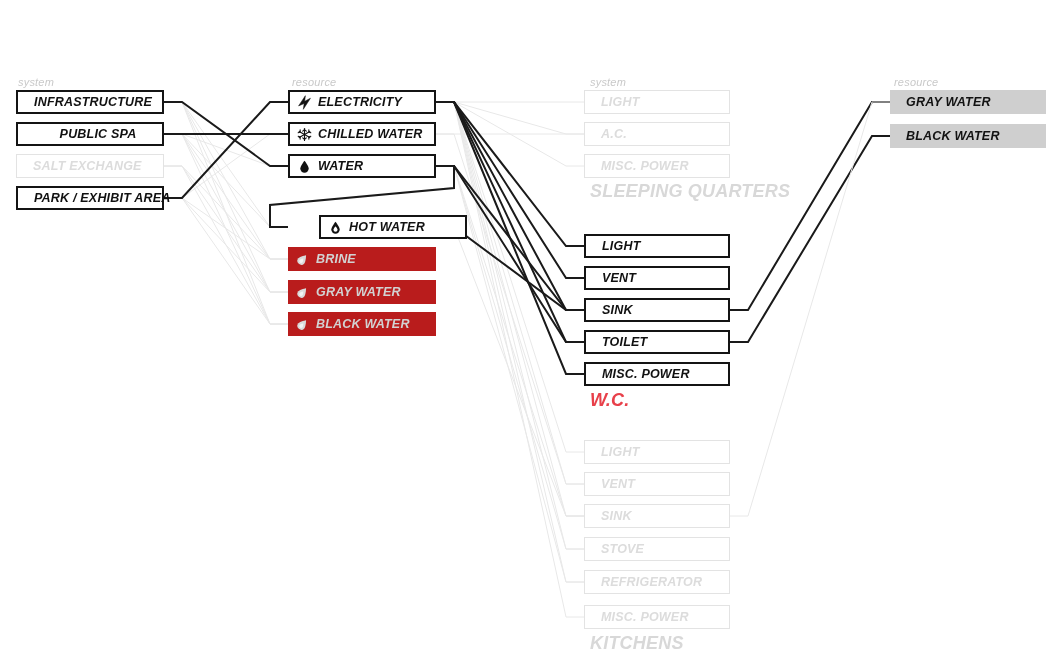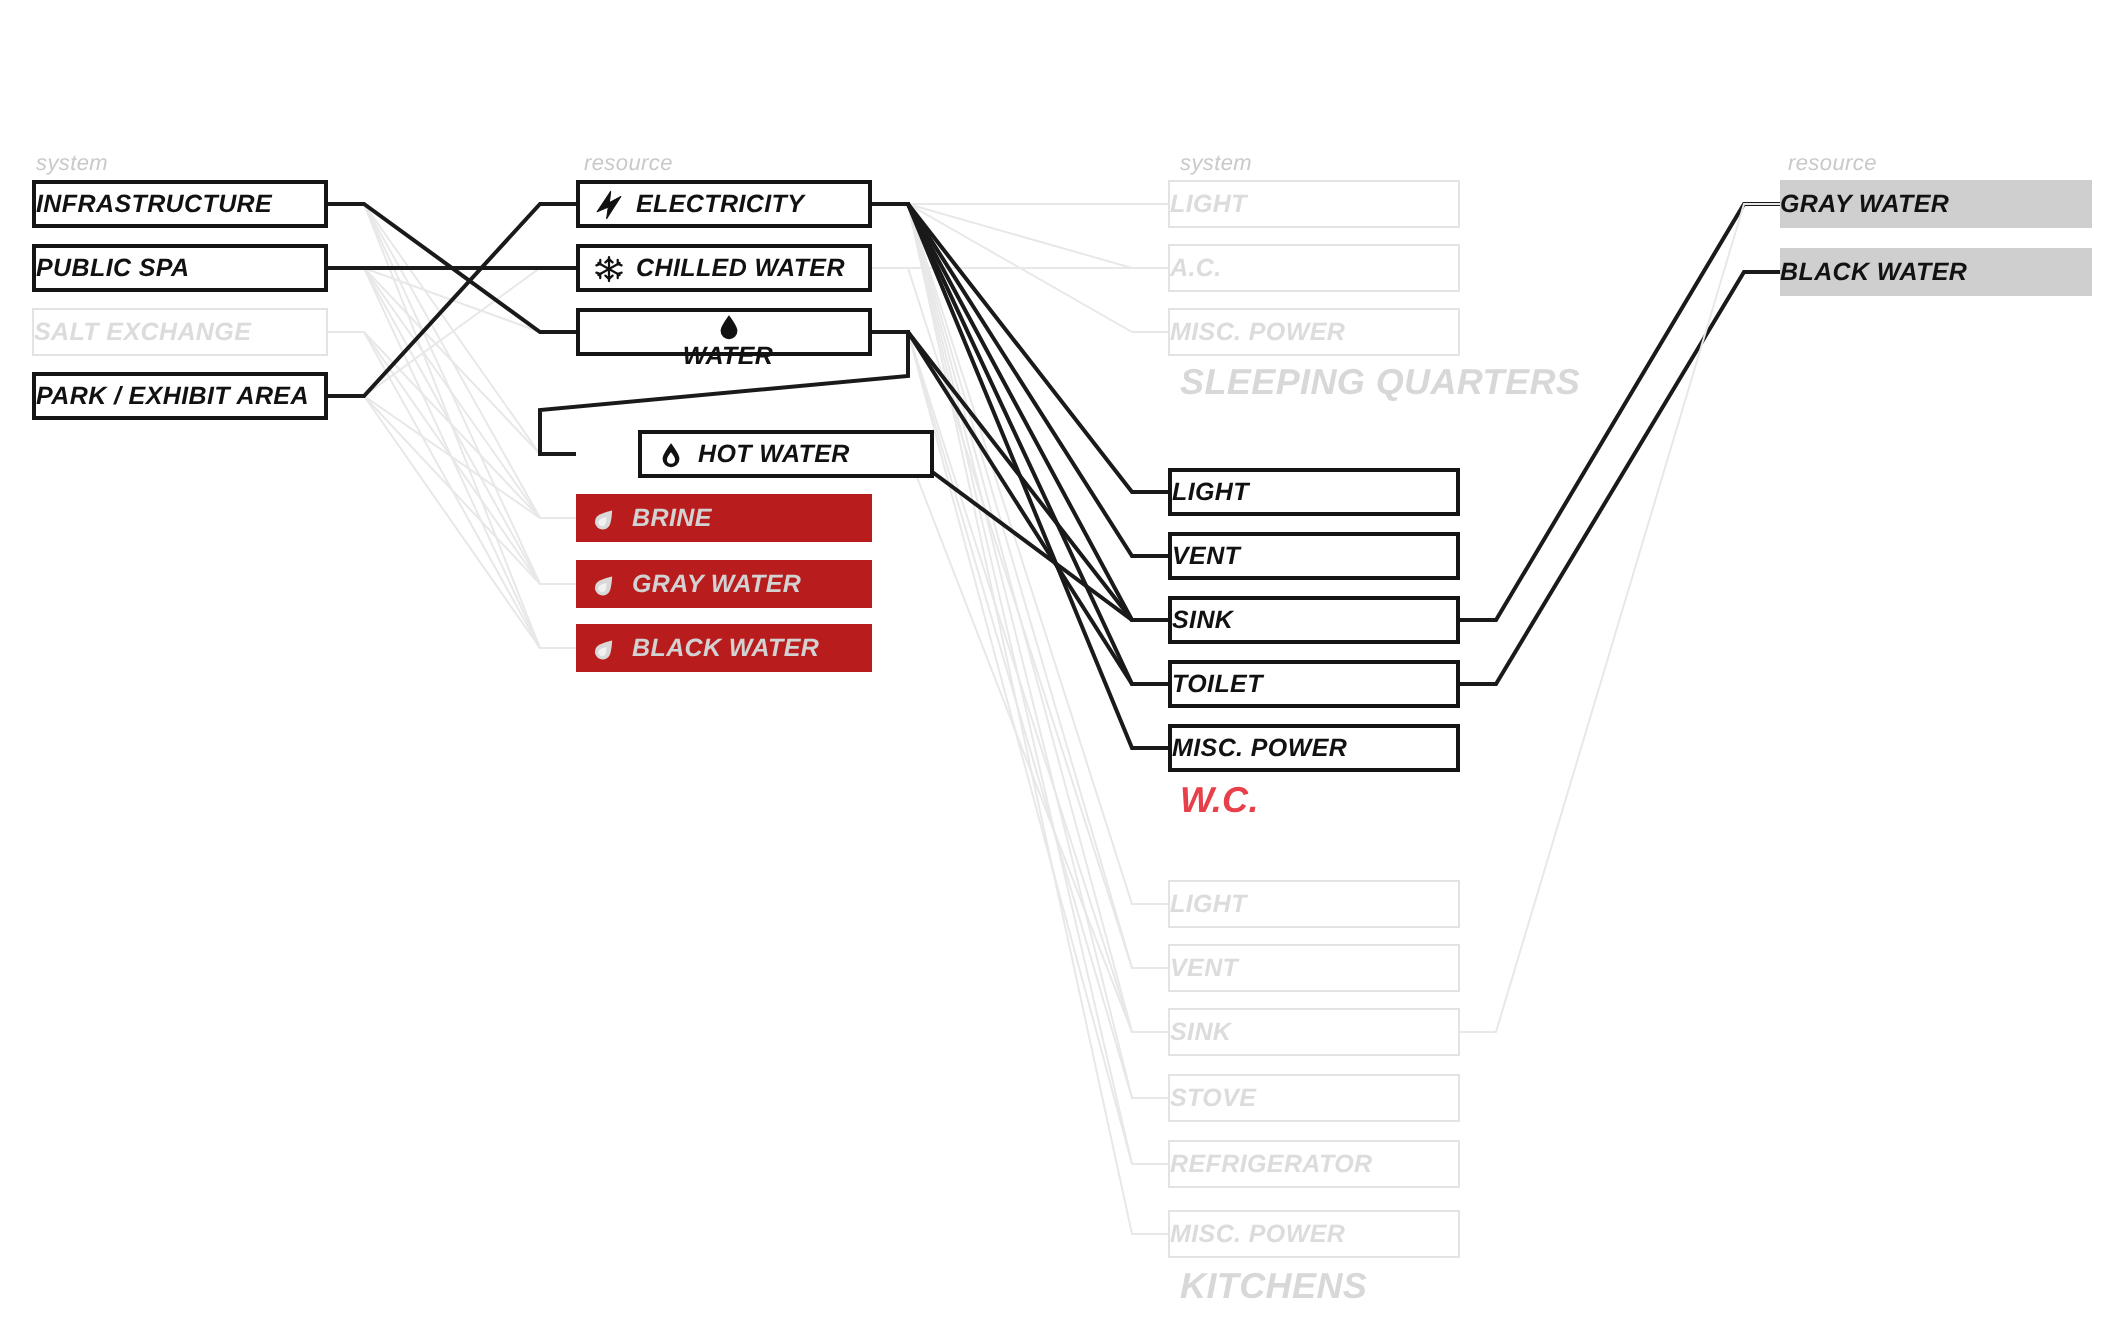--- a/index.html
+++ b/index.html
@@ -63,21 +63,21 @@
     background:#cfcfcf;
   }
   .node.grayfill .lbl{
     color:#121212;
     font-style:italic;
     font-weight:bold;
     font-size:12.5px;
     letter-spacing:.2px;
   }
 
-  .lbl{white-space:nowrap;padding-left:0;}
+  .lbl{white-space:nowrap;padding-left:16px;}
   .node.hasicon .lbl{padding-left:4px;}
 
   .ico{
     width:20px;min-width:20px;height:20px;
     margin-left:4px;
     display:flex;align-items:center;justify-content:center;
   }
   .ico svg{display:block;}
 
   .colhdr{
@@ -161,21 +161,21 @@
       <path d="M 436 227 L 454 227 L 566 310 L 584 310" fill="none" stroke="#1a1a1a" stroke-width="2"></path>
       <path d="M 730 310 L 748 310 L 872 102 L 890 102" fill="none" stroke="#1a1a1a" stroke-width="2"></path>
       <path d="M 730 342 L 748 342 L 872 136 L 890 136" fill="none" stroke="#1a1a1a" stroke-width="2"></path>
       <path d="M 730 516 L 748 516 L 872 102 L 890 102" fill="none" stroke="#e8e8e8" stroke-width="1"></path>
     </svg>
 
   <div id="nodes">
       <div class="node active" style="left: 16px; top: 90px; width: 148px;">
         <span class="lbl">INFRASTRUCTURE</span>
       </div>
-      <div class="node active" style="left: 16px; top: 122px; width: 148px;">
+      <div class="node active" style="left: 16px; top: 122px; width: 148px; justify-content: center;">
         <span class="lbl">PUBLIC SPA</span>
       </div>
       <div class="node faded" style="left: 16px; top: 154px; width: 148px;">
         <span class="lbl">SALT EXCHANGE</span>
       </div>
       <div class="node active" style="left: 16px; top: 186px; width: 148px;">
         <span class="lbl">PARK / EXHIBIT AREA</span>
       </div>
       <div class="node active hasicon" style="left: 288px; top: 90px; width: 148px;">
         <span class="ico">
@@ -202,21 +202,21 @@
               <line x1="15.9" y1="13.3" x2="18.4" y2="12.4"></line>
               <line x1="4.1" y1="13.3" x2="1.6" y2="12.4"></line>
               <line x1="4.1" y1="13.3" x2="4.2" y2="16.1"></line>
               <line x1="15.9" y1="6.7" x2="18.4" y2="7.6"></line>
               <line x1="15.9" y1="6.7" x2="15.8" y2="3.9"></line>
             </g>
           </svg>
         </span>
         <span class="lbl">CHILLED WATER</span>
       </div>
-      <div class="node active hasicon" style="left: 288px; top: 154px; width: 148px; flex-direction: column;">
+      <div class="node active hasicon" style="left: 288px; top: 154px; width: 148px;">
         <span class="ico">
           <svg viewBox="0 0 20 20" width="15" height="15">
             <path d="M10 2.2 C10 2.2 4.4 9.3 4.4 12.6 A5.6 5.6 0 0 0 15.6 12.6 C15.6 9.3 10 2.2 10 2.2 Z" fill="#111"></path>
           </svg>
         </span>
         <span class="lbl">WATER</span>
       </div>
       <div class="node active hasicon" style="left: 288px; top: 215px; width: 148px; margin-left: 31px;">
         <span class="ico">
           <svg viewBox="0 0 20 20" width="15" height="15">

